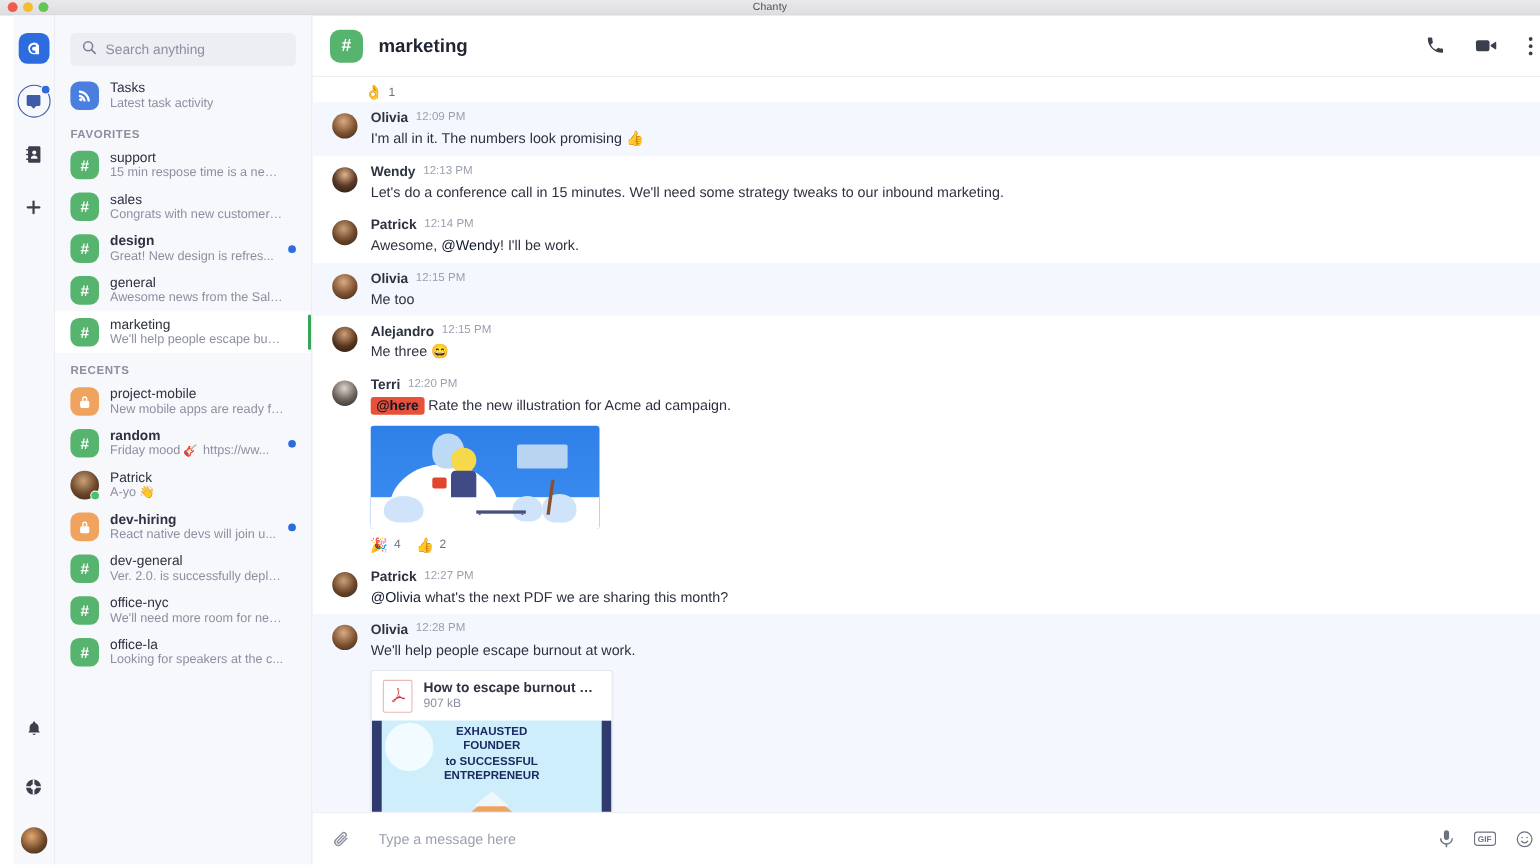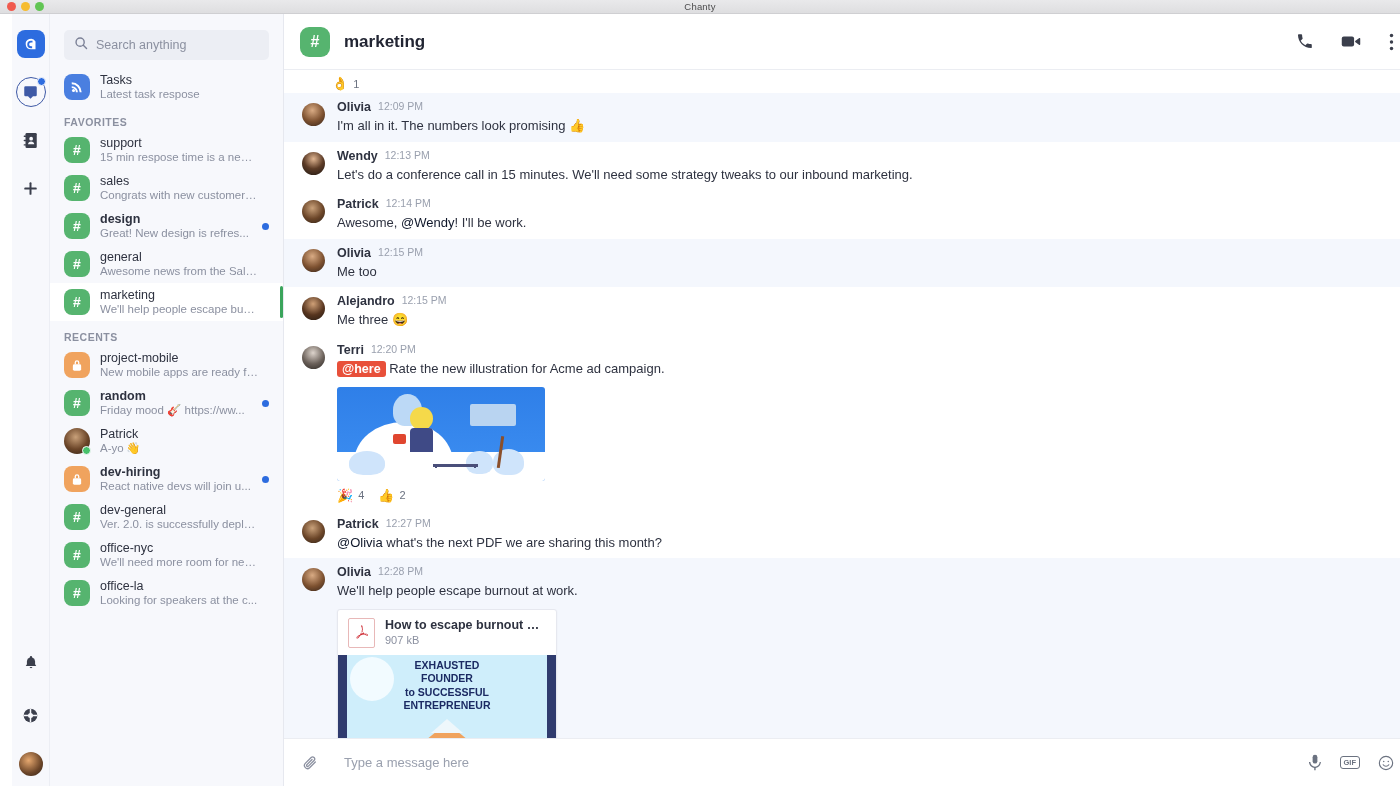--- a/index.html
+++ b/index.html
@@ -167,21 +167,21 @@
   .av-patrick { background: radial-gradient(circle at 45% 35%, #c9a17a, #6b4528 55%, #2e2218); }
   .av-alejandro { background: radial-gradient(circle at 48% 30%, #cfa077, #57351f 55%, #241a13); }
   .av-terri   { background: radial-gradient(circle at 48% 30%, #ddd4cc, #6a6059 55%, #2a2622); }
   .msg-body { min-width: 0; flex: 1; }
   .msg-meta { display: flex; align-items: flex-start; gap: 7px; line-height: 1.2; }
   .msg-author { font-size: 12.5px; font-weight: 700; color: #2e3240; }
   .msg-time { font-size: 10.5px; color: #9aa0ae; }
   .msg-text { font-size: 13px; color: #2e3240; margin-top: 2px; line-height: 1.35; }
   .mention { color: #0f172a; }
   .mention-here {
-    background: #e8503a; color: #ffffff; border-radius: 3px;
+    background: #e8503a; color: #0f172a; border-radius: 3px;
     padding: 1px 5px; font-size: 12.5px; font-weight: 700;
   }
 
   .reaction-row { display: flex; align-items: center; gap: 14px; margin-top: 7px; }
   .reaction { display: flex; align-items: center; gap: 5px; font-size: 11px; color: #6b7280; }
   .reaction .emo { font-size: 13px; }
   .standalone-reaction { padding: 6px 18px 2px 48px; }
 
   
   .illus {
@@ -360,21 +360,21 @@
       <div class="row">
         <div class="tile blue">
           <svg width="14" height="14" viewBox="0 0 24 24" fill="#fff">
             <circle cx="6" cy="18" r="2.6"></circle>
             <path d="M3 10.5a10.5 10.5 0 0110.5 10.5h-3.4A7.1 7.1 0 003 13.9v-3.4z"></path>
             <path d="M3 4a17 17 0 0117 17h-3.4A13.6 13.6 0 003 7.4V4z"></path>
           </svg>
         </div>
         <div class="row-text">
           <div class="row-title">Tasks</div>
-          <div class="row-sub">Latest task respose</div>
+          <div class="row-sub">Latest task activity</div>
         </div>
       </div>
 
       <div class="section-label">FAVORITES</div>
 
       <div class="row">
         <div class="tile green">#</div>
         <div class="row-text">
           <div class="row-title">support</div>
           <div class="row-sub">15 min respose time is a new ...</div>

